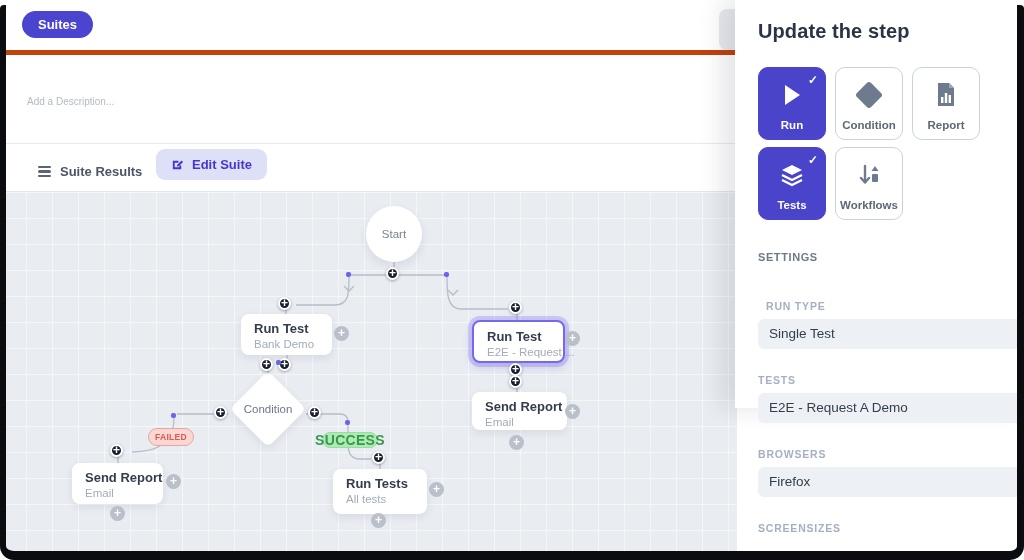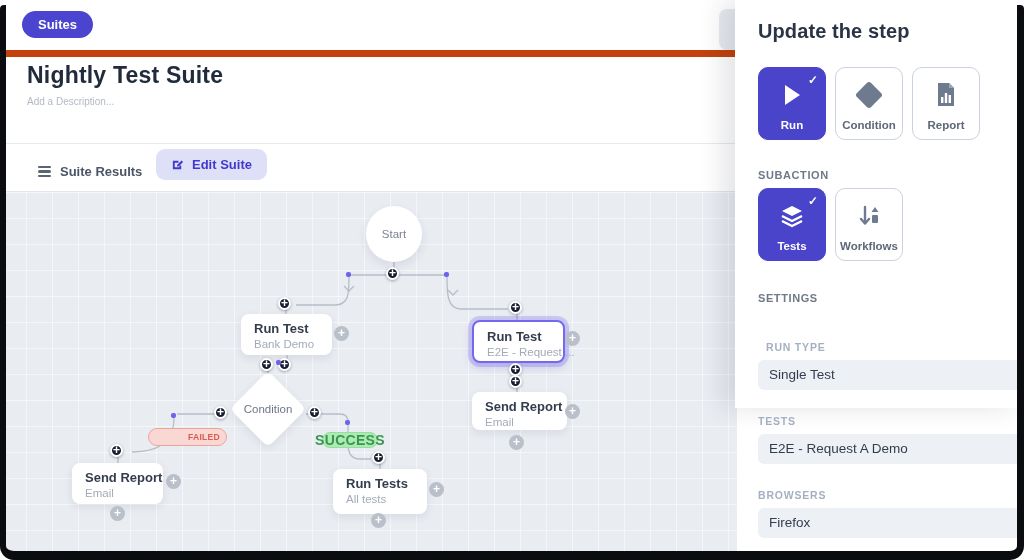--- a/index.html
+++ b/index.html
@@ -1,20 +1,20 @@
 <!DOCTYPE html>
 <html><head>
 <meta charset="utf-8">
 <style>
   html,body{margin:0;padding:0;background:#ffffff;}
   body{width:1024px;height:560px;overflow:hidden;font-family:"Liberation Sans",sans-serif;-webkit-font-smoothing:antialiased;}
   .window{position:relative;width:1024px;height:560px;background:#ffffff;overflow:hidden;}
 
   
-  .crumb-bar{position:absolute;left:0;top:0;width:737px;height:50px;background:#fff;border-bottom:7px solid #c2410c;}
+  .crumb-bar{position:absolute;left:0;top:0;width:737px;height:50px;background:#fff;border-bottom:5px solid #c2410c;}
   .suites-pill{position:absolute;left:22px;top:11px;height:27px;padding:0 16px;background:#4b44ce;color:#fff;
     border:none;border-radius:999px;font-size:13px;font-weight:700;font-family:inherit;line-height:27px;cursor:pointer;}
   .title{position:absolute;left:27px;top:62px;font-size:23px;font-weight:700;color:#212b3b;letter-spacing:.2px;}
   .descr{position:absolute;left:27px;top:96px;font-size:10px;color:#b3bac4;}
   .tab-divider{position:absolute;left:0;top:143px;width:737px;height:1px;background:#e7eaee;}
   .tabbar{position:absolute;left:0;top:144px;width:737px;height:47px;background:#fff;}
   .tab-results{position:absolute;left:30px;top:12px;height:31px;display:flex;align-items:center;gap:9px;padding:0 8px;
     background:transparent;border:none;cursor:pointer;font-family:inherit;}
   .tab-results .lbl{font-size:13px;font-weight:600;color:#4c5566;}
   .list-icon{width:13px;height:11px;display:flex;flex-direction:column;justify-content:space-between;}
@@ -47,21 +47,21 @@
     cursor:pointer;padding:0;font-family:inherit;}
   .bp{width:13px;height:13px;background:#181c30;border:2px solid #fff;box-shadow:0 1px 3px rgba(20,25,45,.35);}
   .bp::after{content:"+";color:#fff;font-size:12px;font-weight:700;line-height:1;margin-top:-1px;}
   .gp{width:15px;height:15px;background:#b9c0ca;border:none;}
   .gp::after{content:"+";color:#fff;font-size:12px;font-weight:700;line-height:1;margin-top:-1px;}
   .pdot{position:absolute;width:5px;height:5px;border-radius:2px;background:#6b62ee;}
 
   .badge{position:absolute;border-radius:999px;display:flex;align-items:center;justify-content:center;
     font-weight:800;letter-spacing:.3px;}
   .badge.failed{left:148px;top:236px;width:44px;height:16px;background:#f9d7d3;border:1px solid #eda49d;
-    color:#dd5a50;font-size:8.5px;padding-left:33px;}
+    color:#dd5a50;font-size:8.5px;}
   .badge.success{left:322px;top:240px;width:54px;height:14px;background:#aeeab4;border:1px solid #96dd9f;
     color:#37984d;font-size:14px;}
 
   
   .peek{position:absolute;left:719px;top:9px;width:24px;height:41px;background:#e8eaef;border:none;border-radius:8px;cursor:pointer;}
   .panel{position:absolute;left:735px;top:0;width:289px;height:408px;background:#fff;z-index:10;
     box-shadow:-12px 0 24px rgba(25,35,60,.12);box-sizing:border-box;padding:20px 0 0 23px;}
   .panel h2{margin:0;font-size:20px;font-weight:700;color:#2b3445;letter-spacing:.1px;}
   .card-row{display:flex;gap:9px;margin-top:24px;}
   .card{position:relative;width:68px;height:73px;background:#fff;border:1px solid #c9d2de;border-radius:10px;
@@ -91,21 +91,20 @@
     border-radius:4px 4px 14px 14px;}
 </style>
 </head>
 <body>
 
 <div class="window">
 
   <div class="crumb-bar">
     <button class="suites-pill">Suites</button>
   </div>
-  <div class="title">Nightly Test Suite</div>
   <div class="descr">Add a Description...</div>
   <div class="tab-divider"></div>
   <div class="tabbar">
     <button class="tab-results">
       <span class="list-icon">
           <i></i>
           <i></i>
           <i></i>
         </span>
       <span class="lbl">Suite Results</span>
@@ -234,21 +233,20 @@
             <path fill="#9aa6b6" d="M14 1l5 5h-5z"></path>
             <rect x="6" y="15" width="2.4" height="6" fill="#fff"></rect>
             <rect x="9.8" y="11" width="2.4" height="10" fill="#fff"></rect>
             <rect x="13.6" y="13" width="2.4" height="8" fill="#fff"></rect>
           </svg>
         </span>
         <span class="lbl">Report</span>
       </button>
     </div>
 
-    <div class="sec-label mt-sub">SUBACTION</div>
     <div class="card-row sub-row">
       <button class="card selected">
         <span class="check">✓</span>
         <span class="ic">
           <svg width="26" height="26" viewBox="0 0 26 26" fill="none" stroke="#fff" stroke-width="2.4" stroke-linejoin="round">
             <path d="M13 3 L23 8 L13 13 L3 8 Z" fill="#fff" stroke="none"></path>
             <path d="M3 13 L13 18 L23 13"></path>
             <path d="M3 18 L13 23 L23 18"></path>
           </svg>
         </span>

